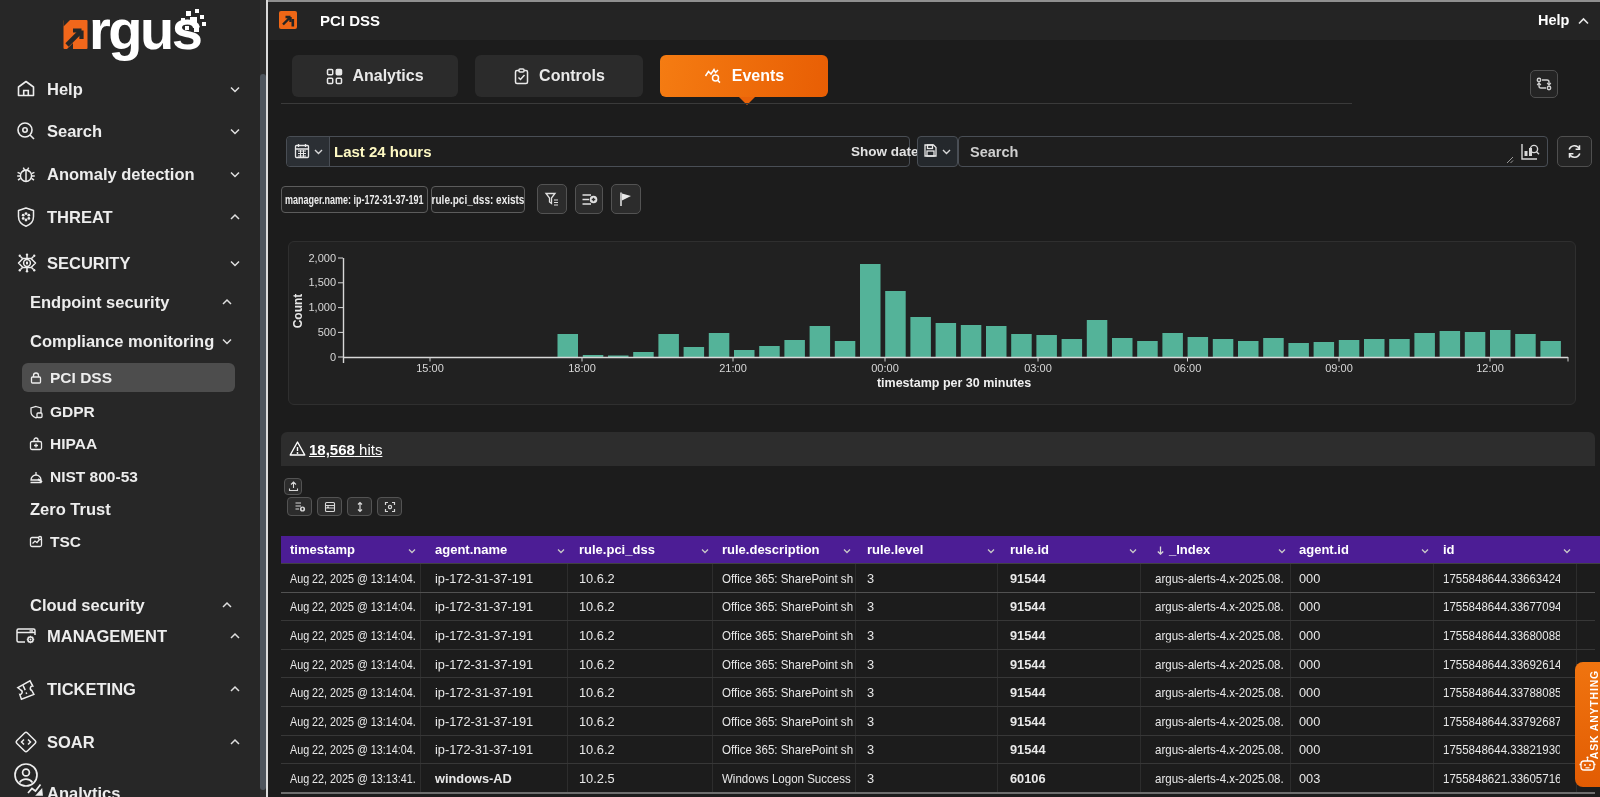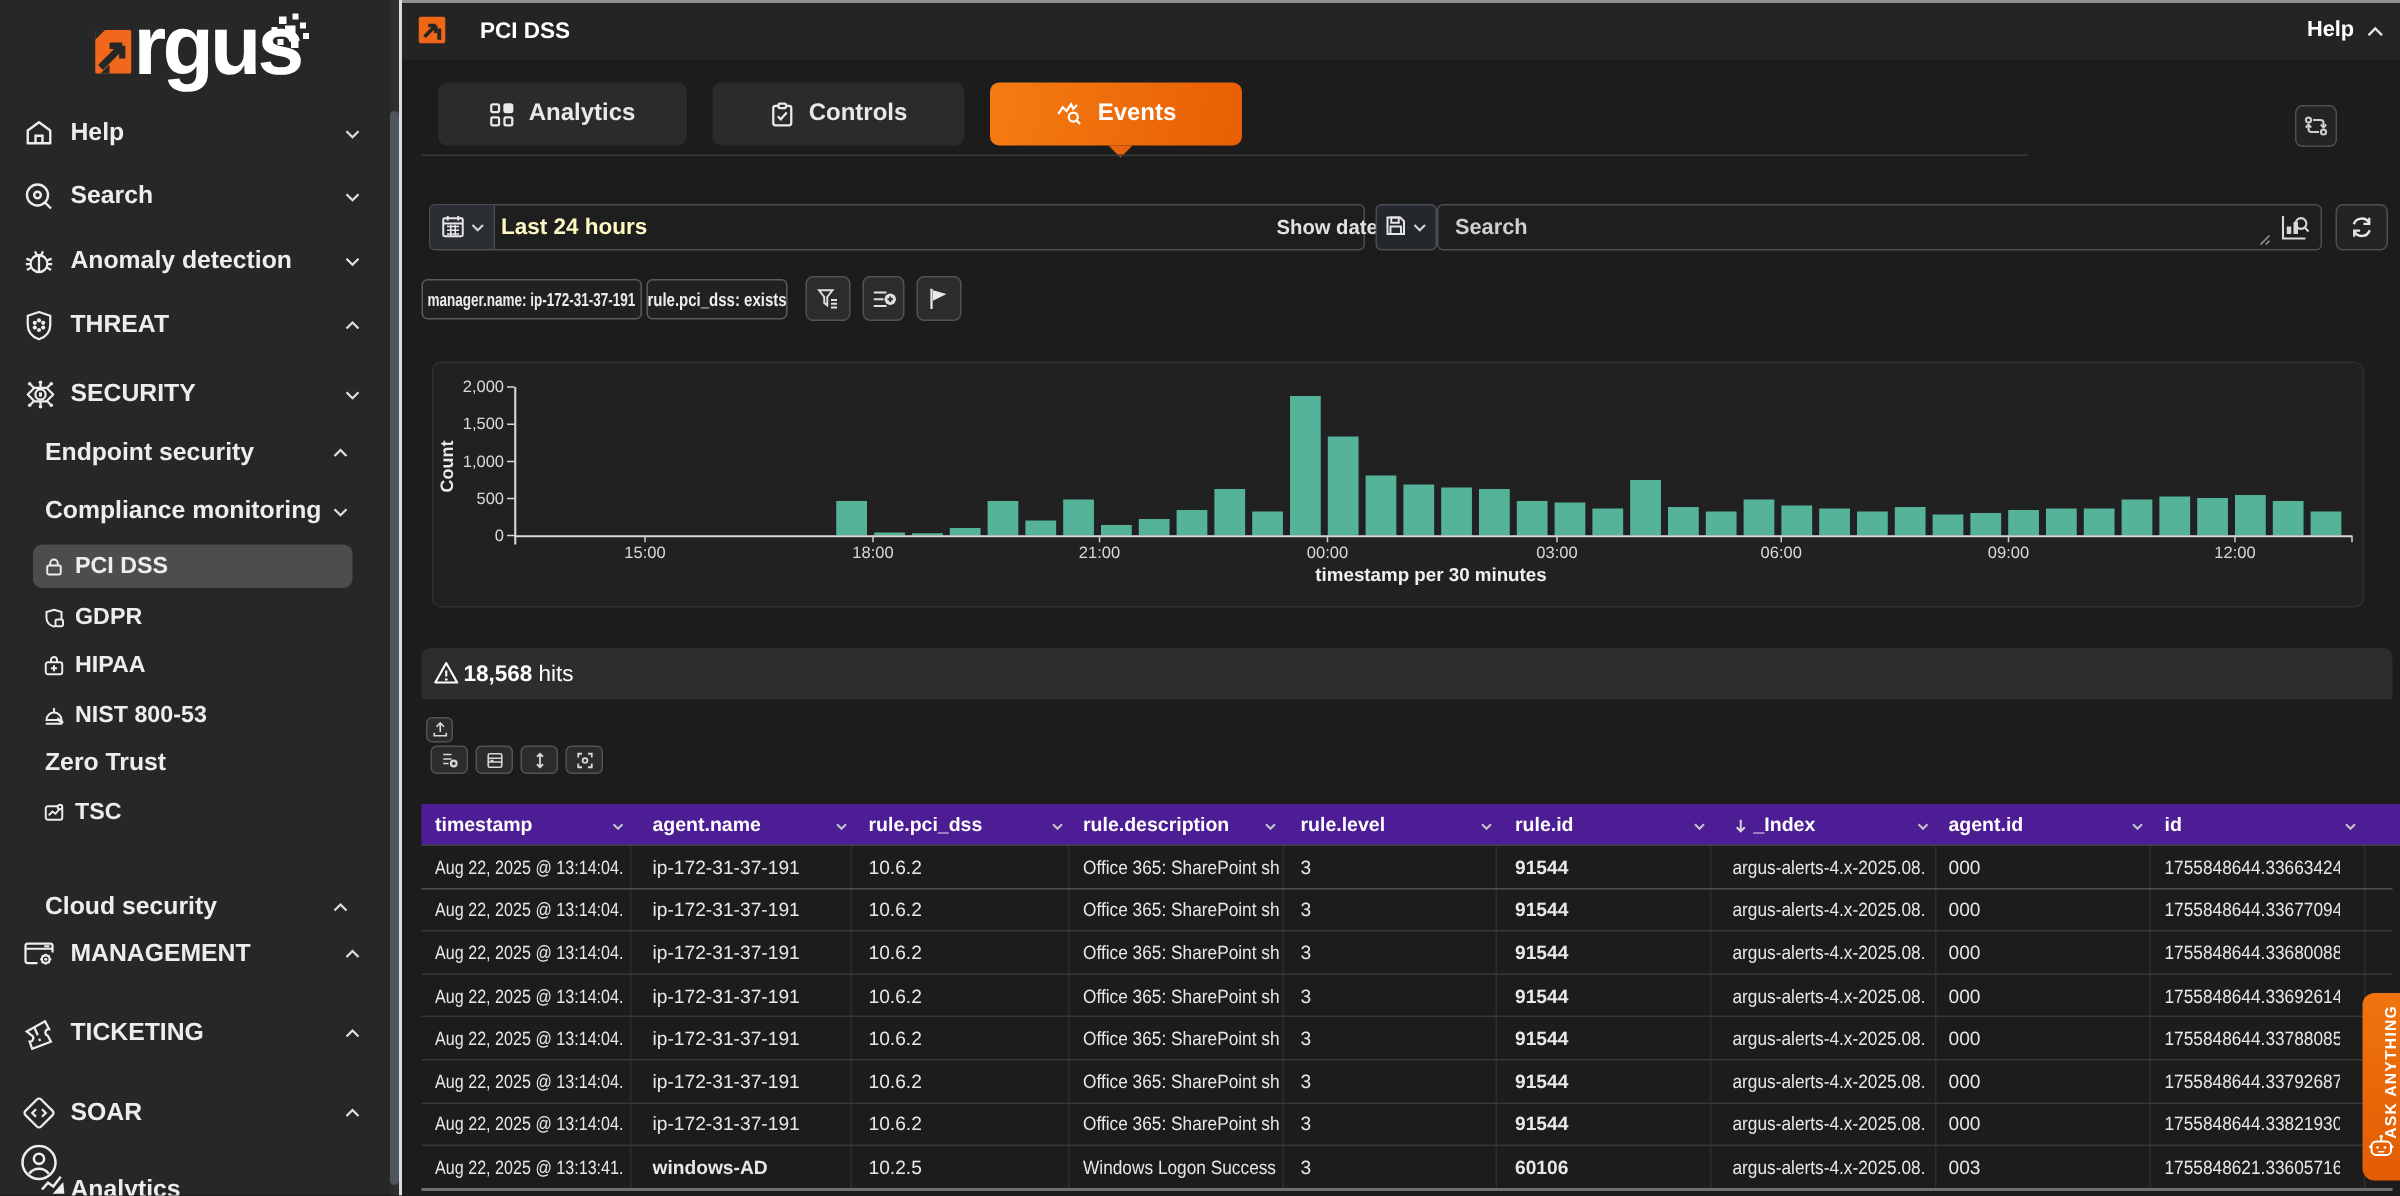--- a/index.html
+++ b/index.html
@@ -448,21 +448,21 @@
       <text x="1202" y="131" text-anchor="middle" font-size="11" fill="#d8d8d8">12:00</text>
     <text x="666" y="146" text-anchor="middle" font-size="12.5" font-weight="bold" fill="#f0f0f0">timestamp per 30 minutes</text>
   </svg>
 
   <div class="abs" id="hitsband">
     <svg class="abs" style="left:8px; top:8px;" width="17" height="17" viewBox="0 0 17 17" fill="none" stroke="#fff" stroke-width="1.4">
         <path d="M8.5 2 L15.8 15 H1.2 Z" stroke-linejoin="round"></path>
         <path d="M8.5 7 V11"></path>
         <circle cx="8.5" cy="13" r="0.9" fill="#fff" stroke="none"></circle>
       </svg>
-    <div class="abs" style="left:28px; top:9px; font-size:15px;"><b>18,568</b> hits</div>
+    <div class="abs" style="left:28px; top:9px; font-size:15px;text-decoration:underline;"><b>18,568</b> hits</div>
   </div>
 
   <div class="btn" style="left:284px; top:478px; width:18px; height:17px; border-radius:4px;">
     <svg width="11" height="11" viewBox="0 0 11 11" fill="none" stroke="#d8d8d8" stroke-width="1.1">
         <path d="M5.5 1 V7 M3 3.5 L5.5 1 L8 3.5 M1.5 7.5 V9.5 H9.5 V7.5"></path>
       </svg>
   </div>
   <div class="btn" style="left:287px; top:497px; width:25px; height:19px; border-radius:4px;">
     <svg width="12" height="12" viewBox="0 0 12 12" fill="none" stroke="#d8d8d8" stroke-width="1.1">
         <path d="M1.5 2 H7 M1.5 5 H7 M1.5 8 H5"></path>

